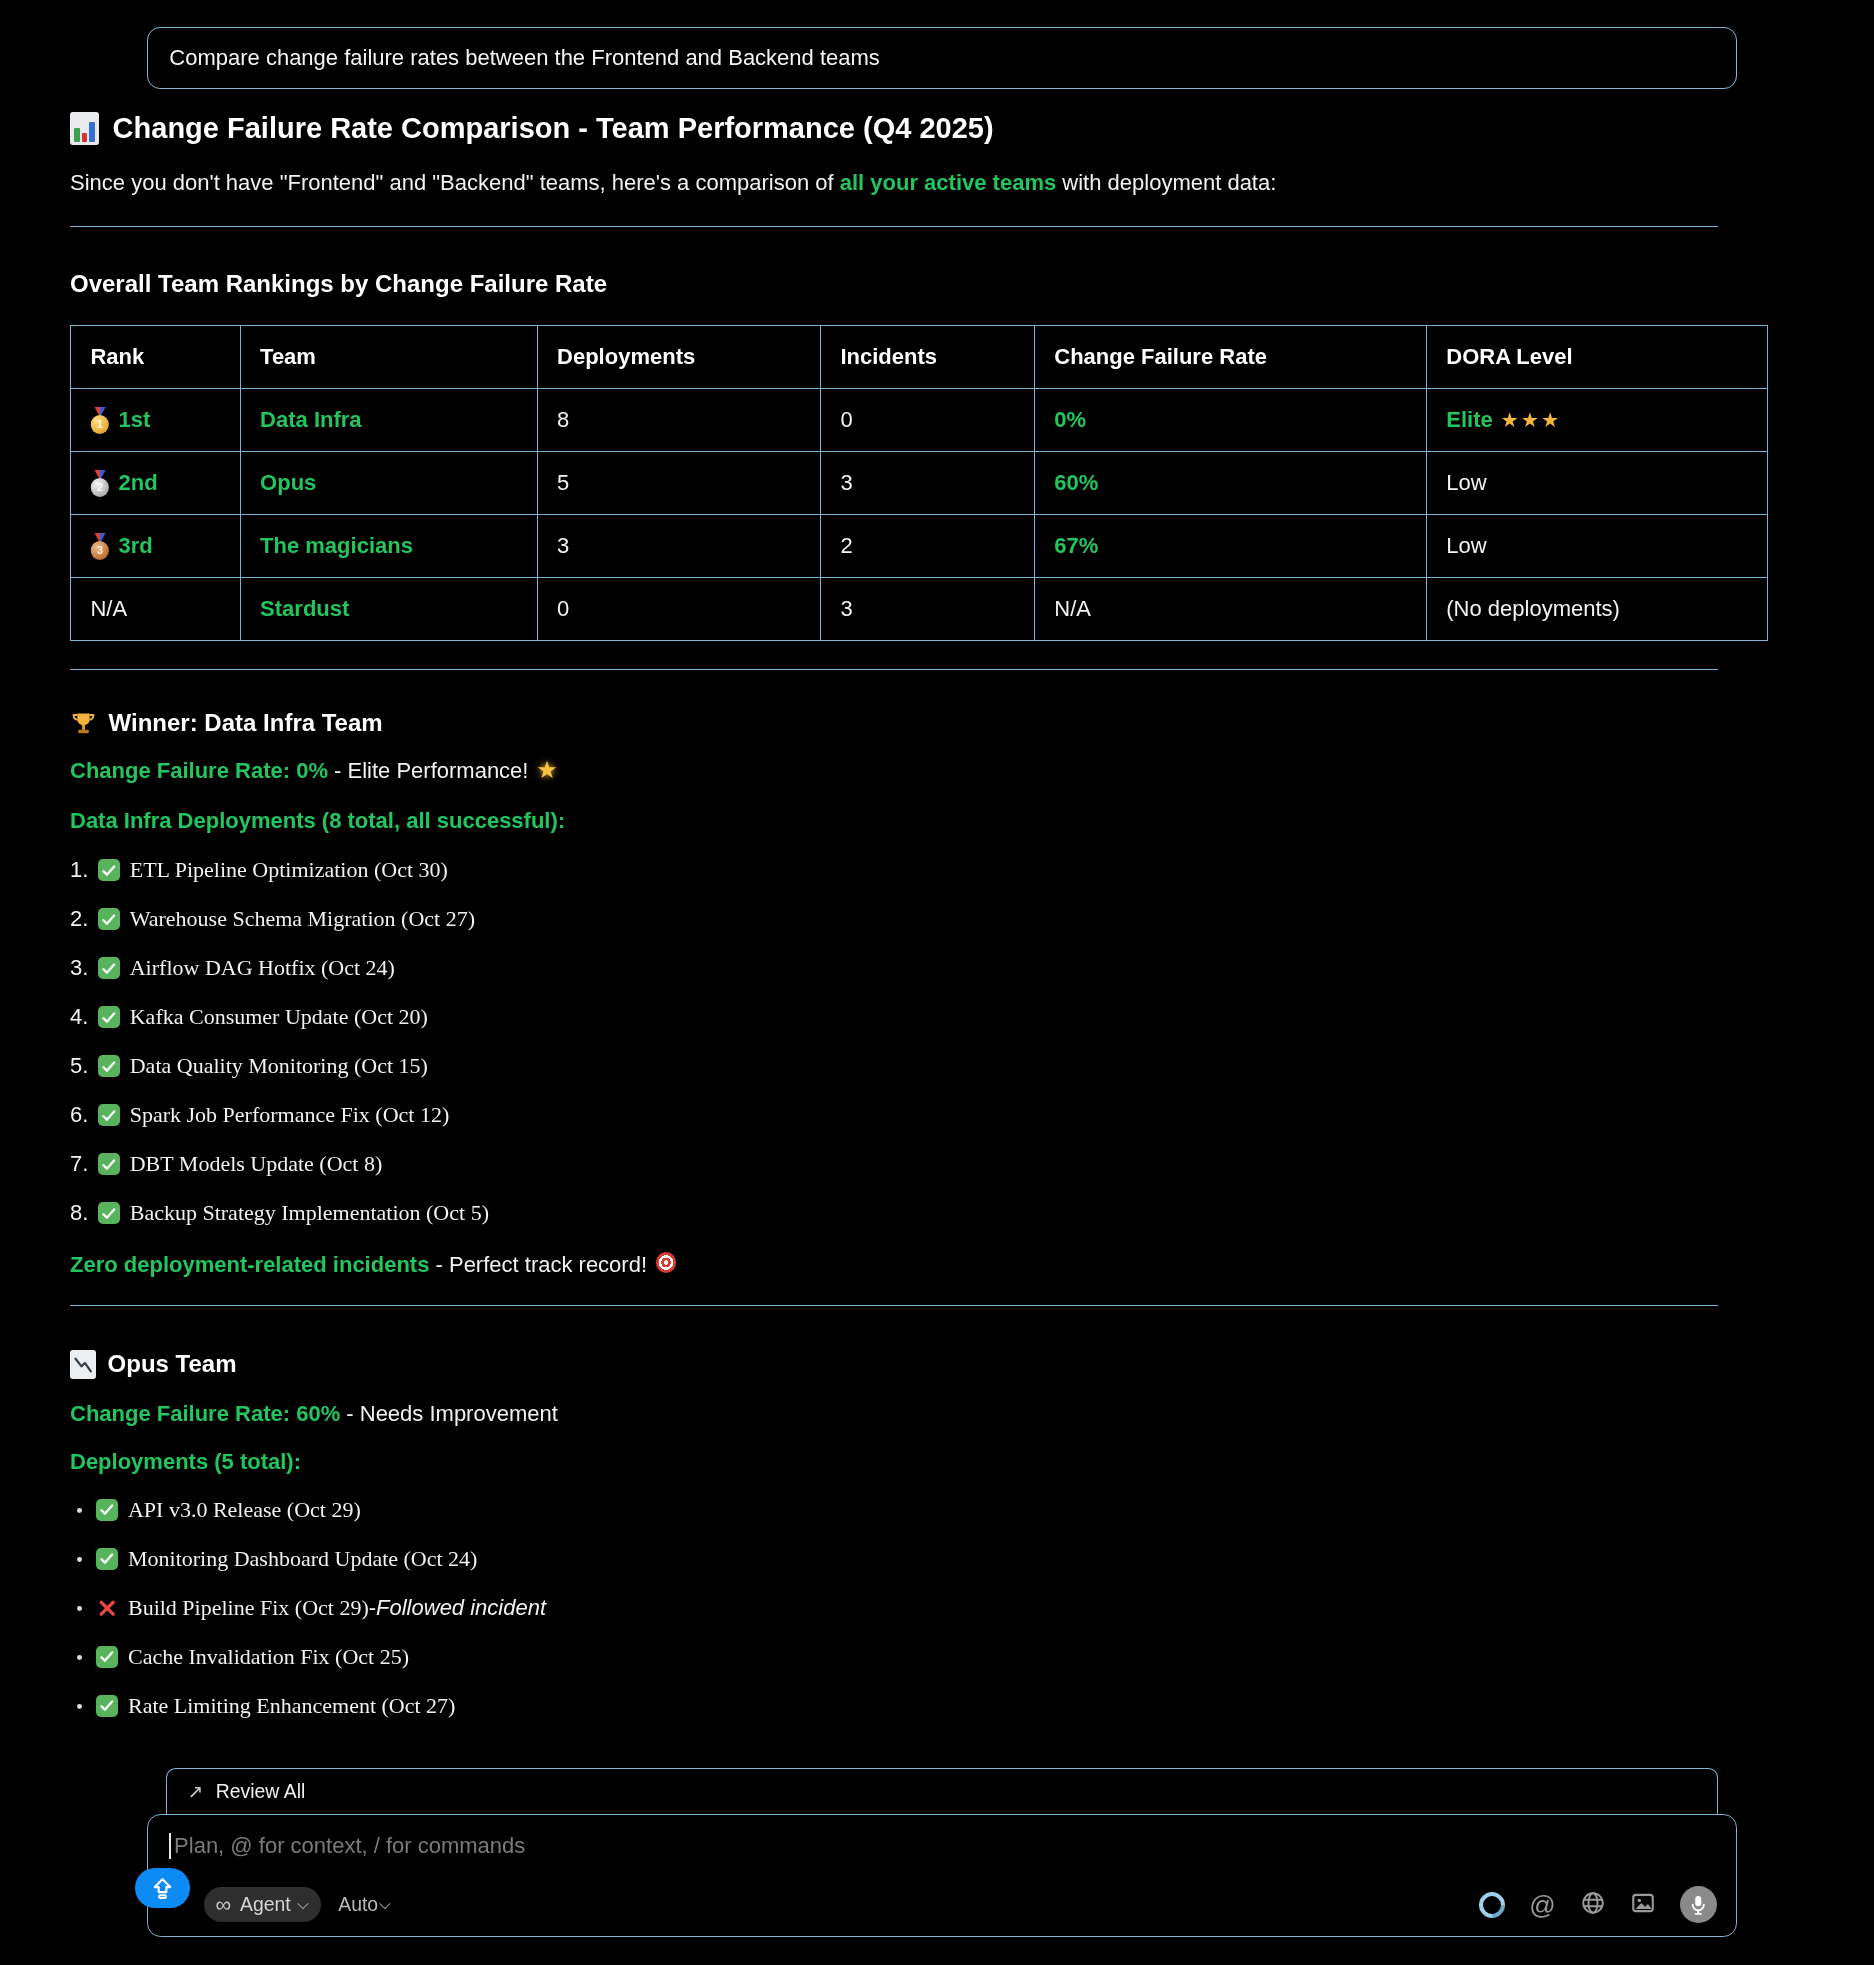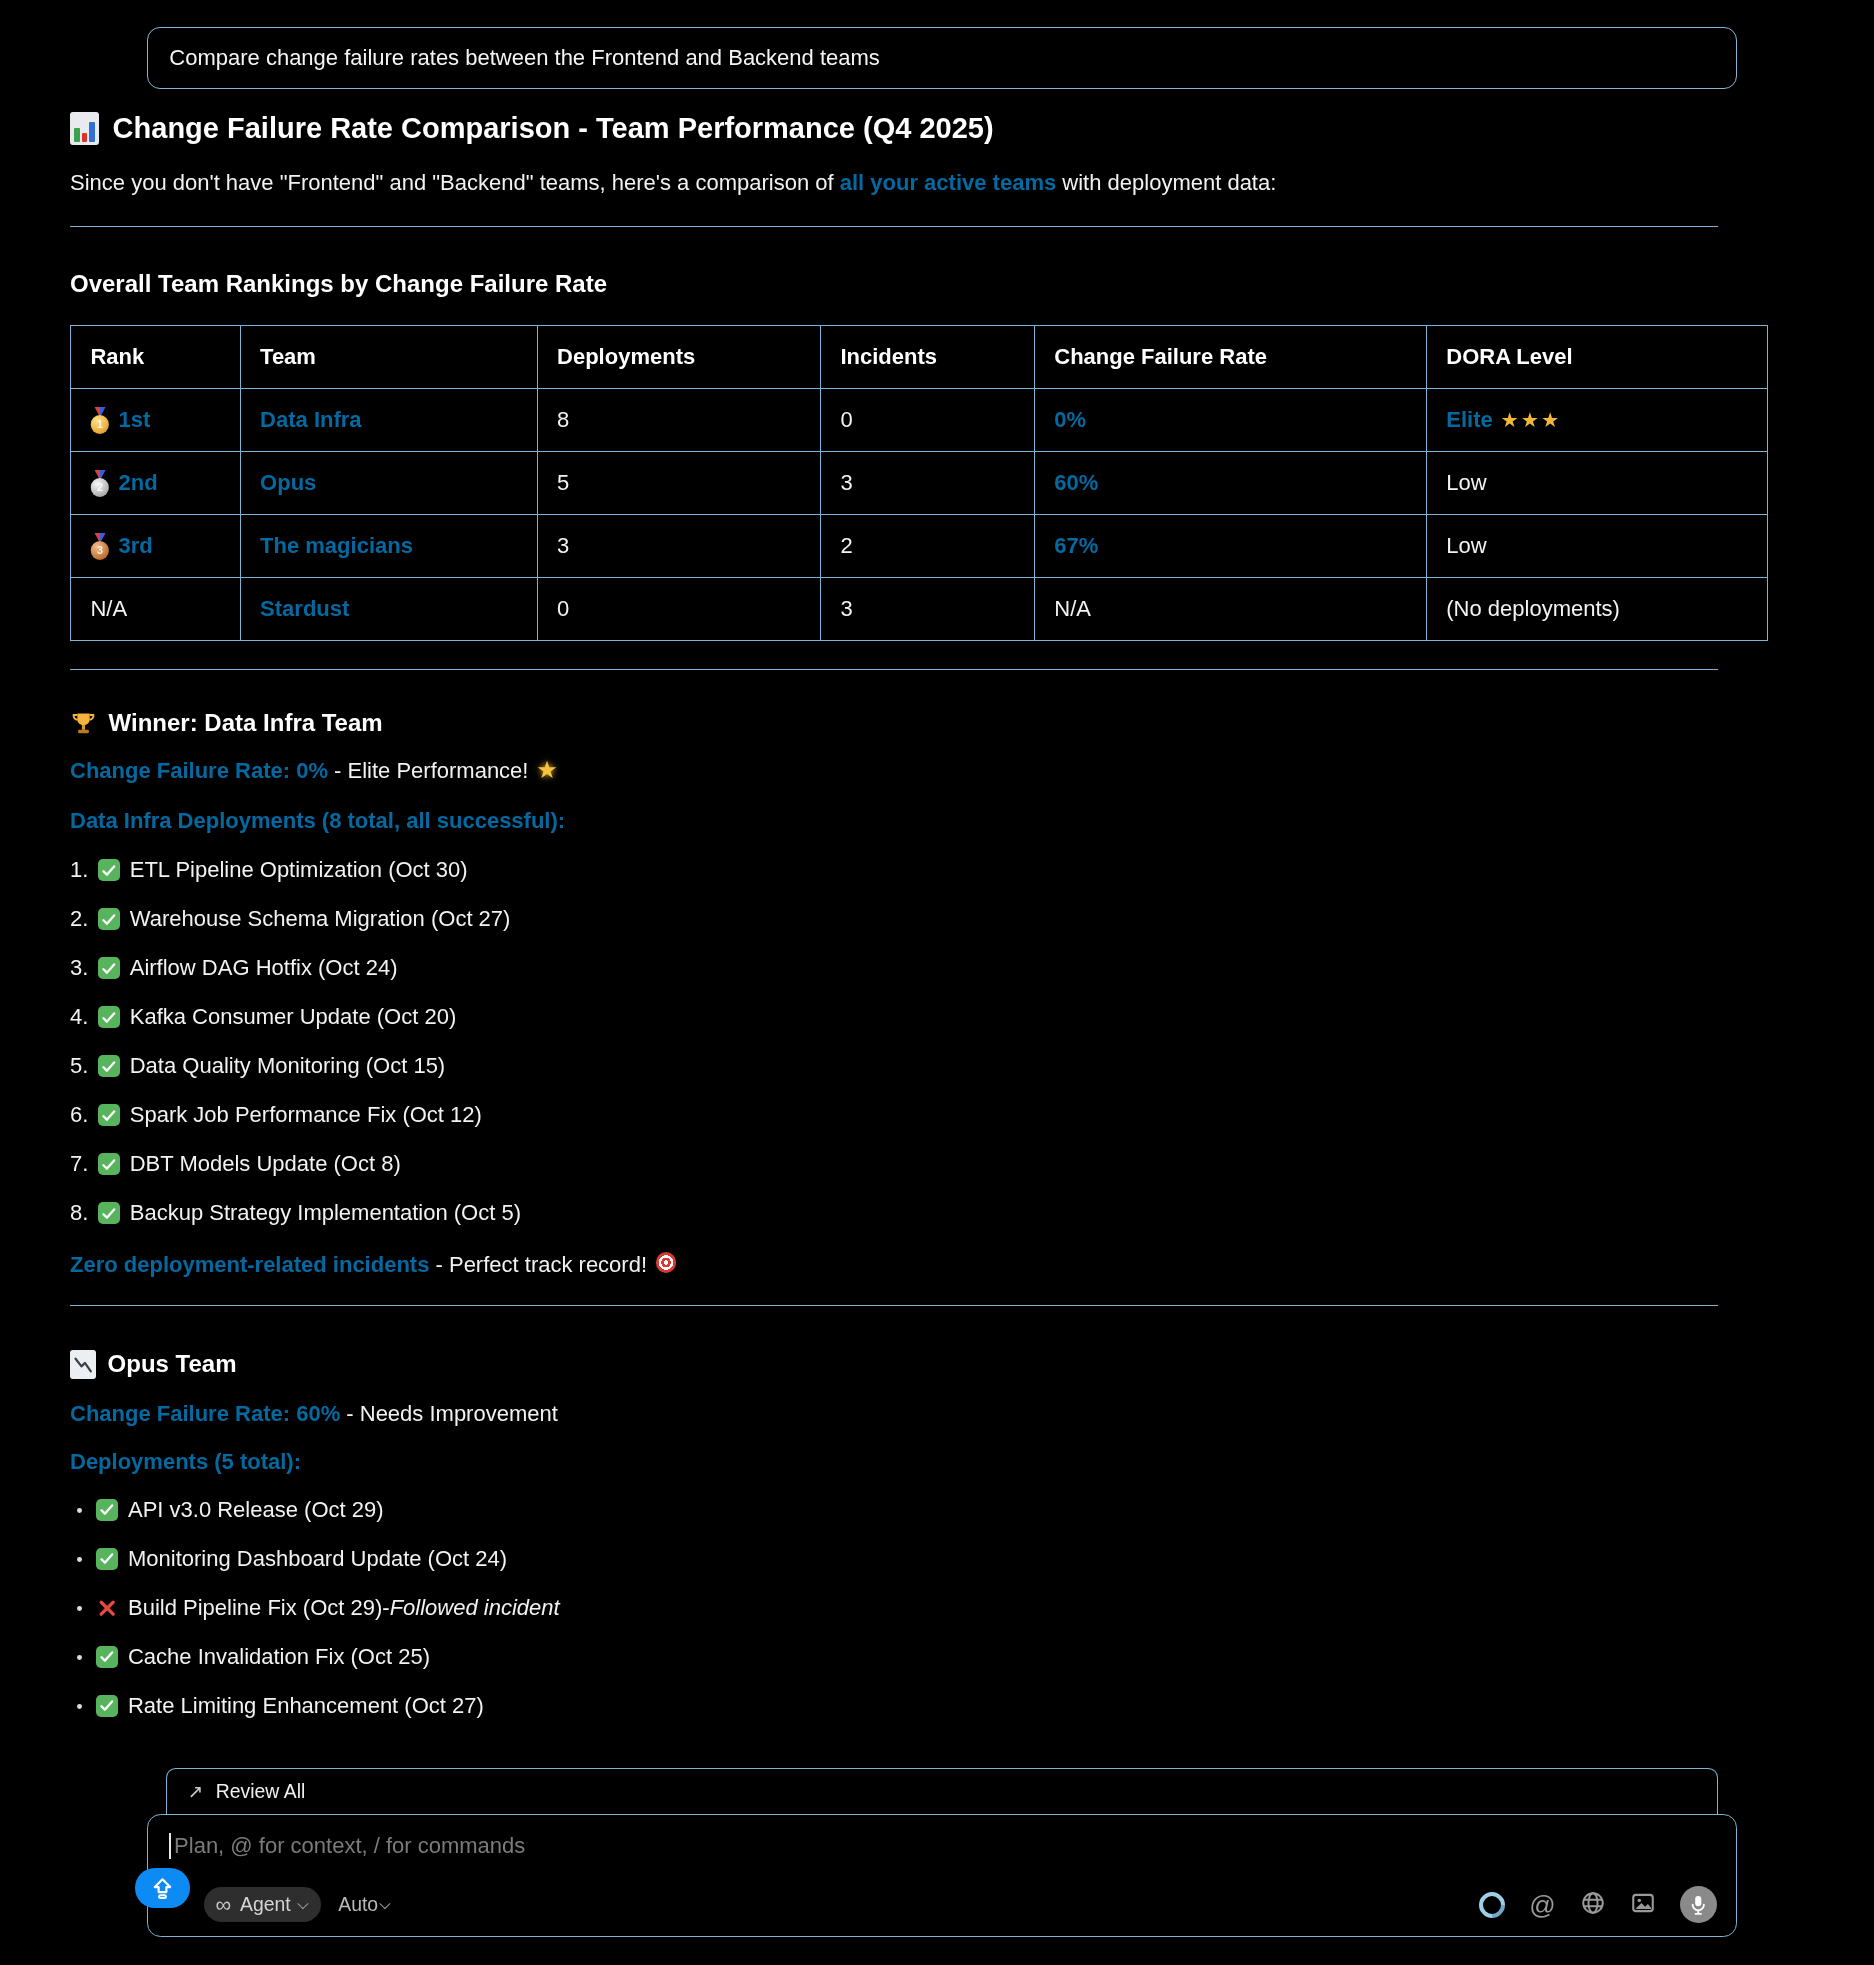--- a/index.html
+++ b/index.html
@@ -2,21 +2,21 @@
 <html><head>
 <meta charset="utf-8">
 <style>
   * { box-sizing: border-box; margin: 0; padding: 0; }
   html,body { background:#000; }
   body {
     width:1875px; height:1966px; position:relative; overflow:hidden;
     font-family:"Liberation Sans","DejaVu Sans",sans-serif;
     color:#f2f2f2;
   }
-  .b { font-weight:700; color:#0369a1; }
+  .b { font-weight:700; color:#22c55e; }
 
   
   .user-box{
     margin:27px 138px 0 147px; height:62px;
     border:1.9px solid #85b7d4; border-radius:13px;
     display:flex; align-items:center; padding:0 21.3px;
     font-size:22px; color:#f5f5f5; background:#000;
   }
 
   
@@ -82,21 +82,21 @@
 
   
   .line{ font-size:22px; }
   .mt22{ margin-top:21.3px; } .mt25{ margin-top:24px; } .mt23{ margin-top:22px; } .mt15{ margin-top:14.6px; }
 
   ol.deploys{ list-style:none; margin-top:11.6px; }
   ul.deploys{ list-style:none; margin-top:10.7px; }
   .deploys li{ height:49px; display:flex; align-items:center; font-size:22px; }
   .deploys .num{ margin-right:9.7px; }
   .bullet-dot{ width:4.9px; height:4.9px; border-radius:50%; background:#ddd; margin:0 14.6px 0 6.8px; flex:0 0 auto; }
-  .item-label{ margin-left:9.7px; }
+  .item-label{ margin-left:9.7px;font-family:Liberation Serif, serif; }
   .note{ font-style:italic; }
 
   
   .status{ width:22px; height:22px; flex:0 0 auto; display:inline-flex; align-items:center; justify-content:center; }
   .status.check{ background:#58b45c; border-radius:4.9px; }
   .status.check svg{ display:block; }
   .status.cross svg{ display:block; }
 
   
   .icon-trophy{ flex:0 0 auto; display:inline-flex; }

